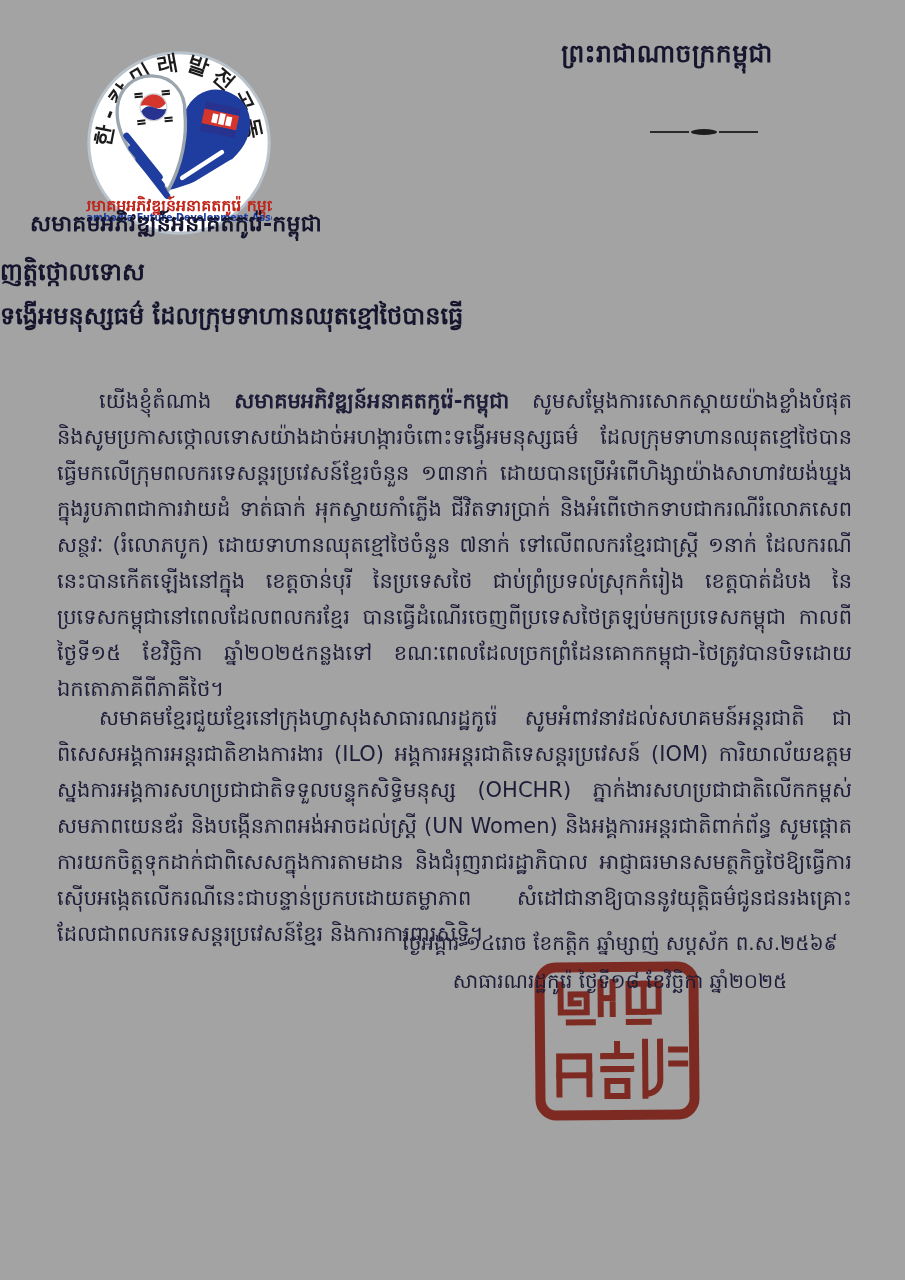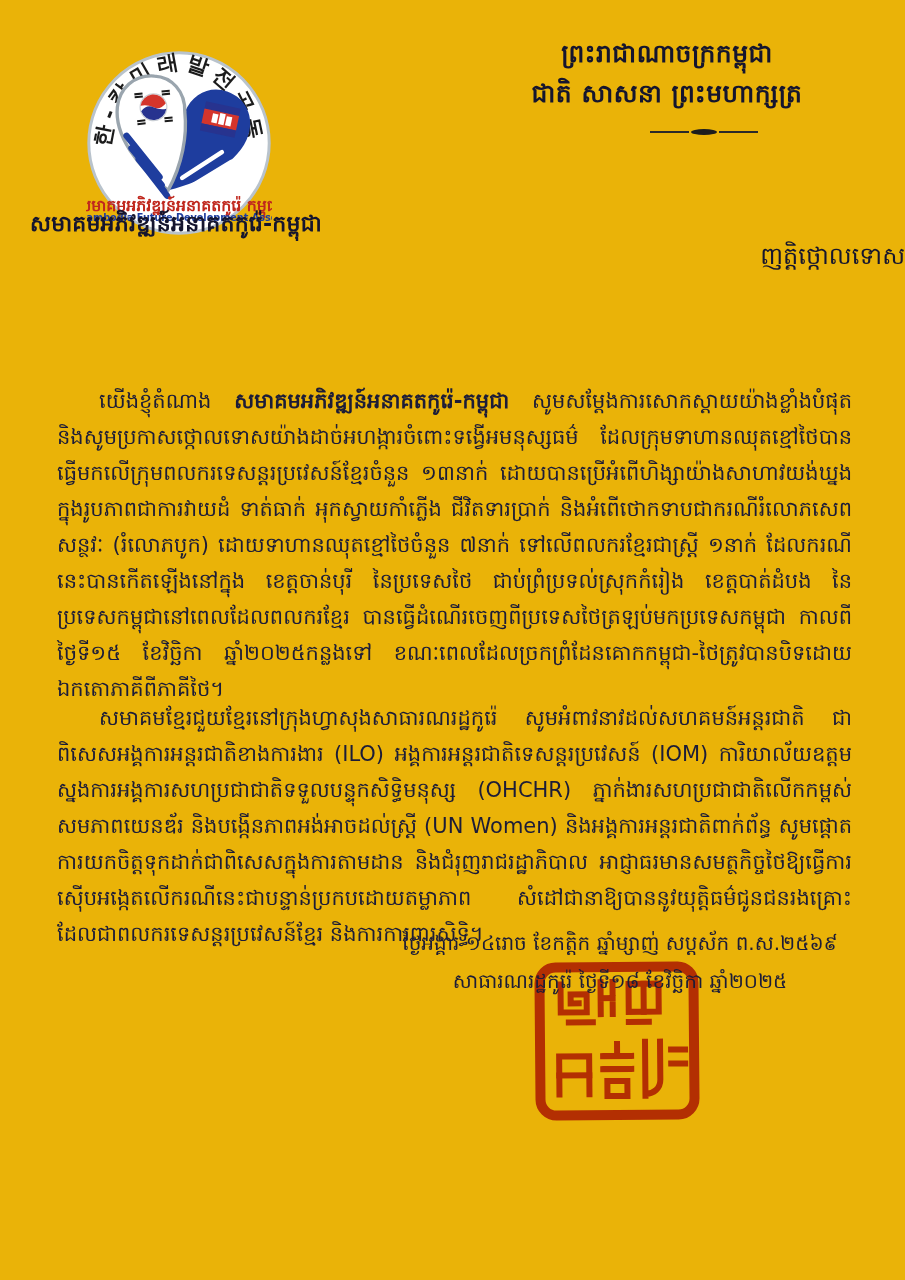--- a/index.html
+++ b/index.html
@@ -1,19 +1,19 @@
 <!DOCTYPE html>
 <html><head>
 <meta charset="utf-8">
 <style>
   html,body{margin:0;padding:0;background:#888;}
   .page{
     position:relative;
     width:905px;height:1280px;
-    background:#eab308;
+    background:#a3a3a3;
     margin:0 auto;
     overflow:hidden;
     font-family:"DejaVu Sans", sans-serif;
     color:#1c1c38;
   }
   
   .kingdom{
     position:absolute; top:34px; right:28px; width:420px;
     text-align:center; font-weight:bold; font-size:25px; line-height:40px;
     color:#15152e; letter-spacing:.5px;
@@ -27,22 +27,22 @@
   
   .logo{position:absolute; left:86px; top:50px; width:186px; height:186px;}
   .logo svg{width:100%; height:100%;}
   
   .orgname{
     position:absolute; left:30px; top:210px; width:420px;
     font-size:22px; font-weight:bold; color:#15152e; letter-spacing:.2px;
   }
   
   .doc-title{
-    position:absolute; top:234px; left:0; width:905px;
-    text-align:right; font-weight:normal; color:#15152e;
+    position:absolute; top:250px; left:0; width:905px;
+    text-align:left; font-weight:bold; color:#15152e;
     font-size:24px; line-height:44px;
   }
   
   .body-par{
     position:absolute; left:57px; width:795px;
     font-size:21px; line-height:36px; text-align:justify;
     text-indent:42px; color:#1c1c38;
   }
   .p1{top:383px;}
   .p2{top:700px;}
@@ -64,21 +64,20 @@
   .tiny-blue{font-size:5.2px; fill:#1e3d9e; font-weight:bold;}
   .arc-kr{font-size:11.5px; fill:#1b1b1b; font-weight:bold; letter-spacing:3px;}
 </style>
 </head>
 <body>
 
 <div class="page">
 
   <div class="kingdom">
     <div>ព្រះរាជាណាចក្រកម្ពុជា</div>
-    <div>ជាតិ សាសនា ព្រះមហាក្សត្រ</div>
   </div>
   <div class="divider">
     <span class="line"></span>
     <span class="orn"></span>
     <span class="line"></span>
   </div>
 
   <div class="logo">
     <svg viewBox="0 0 100 100">
       <circle cx="50" cy="50" r="48.5" fill="#ffffff" stroke="#b9c3cc" stroke-width="1.6"></circle>
@@ -126,20 +125,21 @@
       </g>
       <text x="50" y="86.5" text-anchor="middle" class="tiny-red">សមាគមអភិវឌ្ឍន៍អនាគតកូរ៉េ កម្ពុជា</text>
       <text x="50" y="92" text-anchor="middle" class="tiny-blue">Korea-Cambodia Future Development Association</text>
     </svg>
   </div>
 
   <div class="orgname">សមាគមអភិវឌ្ឍន៍អនាគតកូរ៉េ-កម្ពុជា</div>
 
   <div class="doc-title">
     <div>ញត្តិថ្កោលទោស</div>
+    <div>ទង្វើអមនុស្សធម៌ ដែលក្រុមទាហានឈុតខ្មៅថៃបានធ្វើ</div>
   </div>
 
   <div class="body-par p1">
     <span>យើងខ្ញុំតំណាង </span>
     <span class="bold-inline">សមាគមអភិវឌ្ឍន៍អនាគតកូរ៉េ-កម្ពុជា</span>
     <span> សូមសម្តែងការសោកស្តាយយ៉ាងខ្លាំងបំផុត និងសូមប្រកាសថ្កោលទោសយ៉ាងដាច់អហង្ការចំពោះទង្វើអមនុស្សធម៌ ដែលក្រុមទាហានឈុតខ្មៅថៃបានធ្វើមកលើក្រុមពលករទេសន្តរប្រវេសន៍ខ្មែរចំនួន ១៣នាក់ ដោយបានប្រើអំពើហិង្សាយ៉ាងសាហាវយង់ឃ្នងក្នុងរូបភាពជាការវាយដំ ទាត់ធាក់ អុកស្វាយកាំភ្លើង ជីវិតទារប្រាក់ និងអំពើថោកទាបជាករណីរំលោភសេពសន្ថវៈ (រំលោភបូក) ដោយទាហានឈុតខ្មៅថៃចំនួន ៧នាក់ ទៅលើពលករខ្មែរជាស្ត្រី ១នាក់ ដែលករណីនេះបានកើតឡើងនៅក្នុង ខេត្តចាន់បុរី នៃប្រទេសថៃ ជាប់ព្រំប្រទល់ស្រុកកំរៀង ខេត្តបាត់ដំបង នៃប្រទេសកម្ពុជានៅពេលដែលពលករខ្មែរ បានធ្វើដំណើរចេញពីប្រទេសថៃត្រឡប់មកប្រទេសកម្ពុជា កាលពីថ្ងៃទី១៥ ខែវិច្ឆិកា ឆ្នាំ២០២៥កន្លងទៅ ខណៈពេលដែលច្រកព្រំដែនគោកកម្ពុជា-ថៃត្រូវបានបិទដោយឯកតោភាគីពីភាគីថៃ។</span>
   </div>
 
   <div class="body-par p2">សមាគមខ្មែរជួយខ្មែរនៅក្រុងហ្វាសុងសាធារណរដ្ឋកូរ៉េ សូមអំពាវនាវដល់សហគមន៍អន្តរជាតិ ជាពិសេសអង្គការអន្តរជាតិខាងការងារ (ILO) អង្គការអន្តរជាតិទេសន្តរប្រវេសន៍ (IOM) ការិយាល័យឧត្តមស្នងការអង្គការសហប្រជាជាតិទទួលបន្ទុកសិទ្ធិមនុស្ស (OHCHR) ភ្នាក់ងារសហប្រជាជាតិលើកកម្ពស់សមភាពយេនឌ័រ និងបង្កើនភាពអង់អាចដល់ស្ត្រី (UN Women) និងអង្គការអន្តរជាតិពាក់ព័ន្ធ សូមផ្តោតការយកចិត្តទុកដាក់ជាពិសេសក្នុងការតាមដាន និងជំរុញរាជរដ្ឋាភិបាល អាជ្ញាធរមានសមត្ថកិច្ចថៃឱ្យធ្វើការស៊ើបអង្កេតលើករណីនេះជាបន្ទាន់ប្រកបដោយតម្លាភាព សំដៅជានាឱ្យបាននូវយុត្តិធម៌ជូនជនរងគ្រោះ ដែលជាពលករទេសន្តរប្រវេសន៍ខ្មែរ និងការការពារសិទ្ធិ។</div>
 

